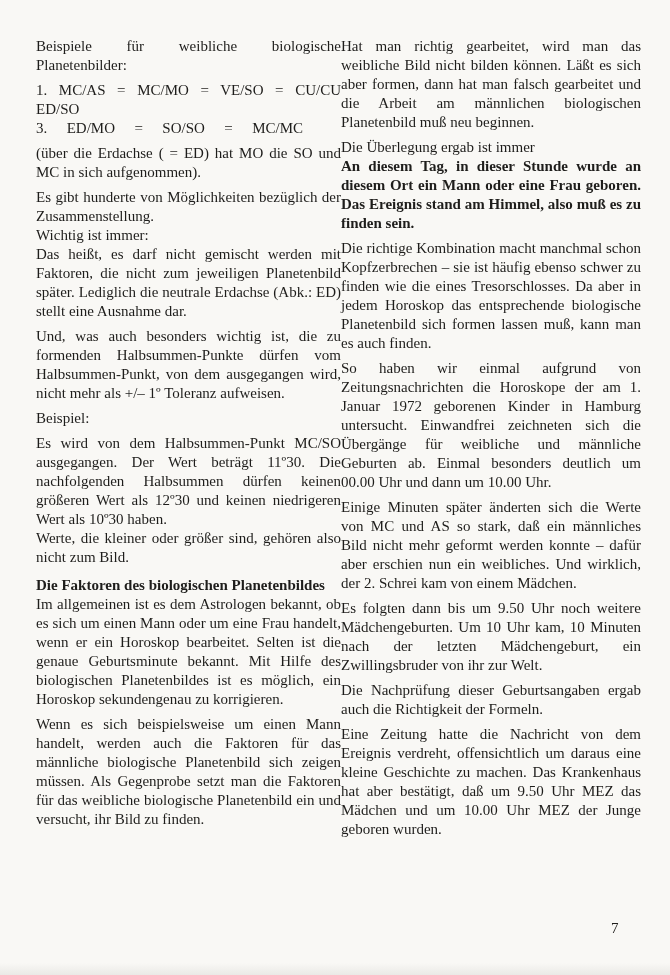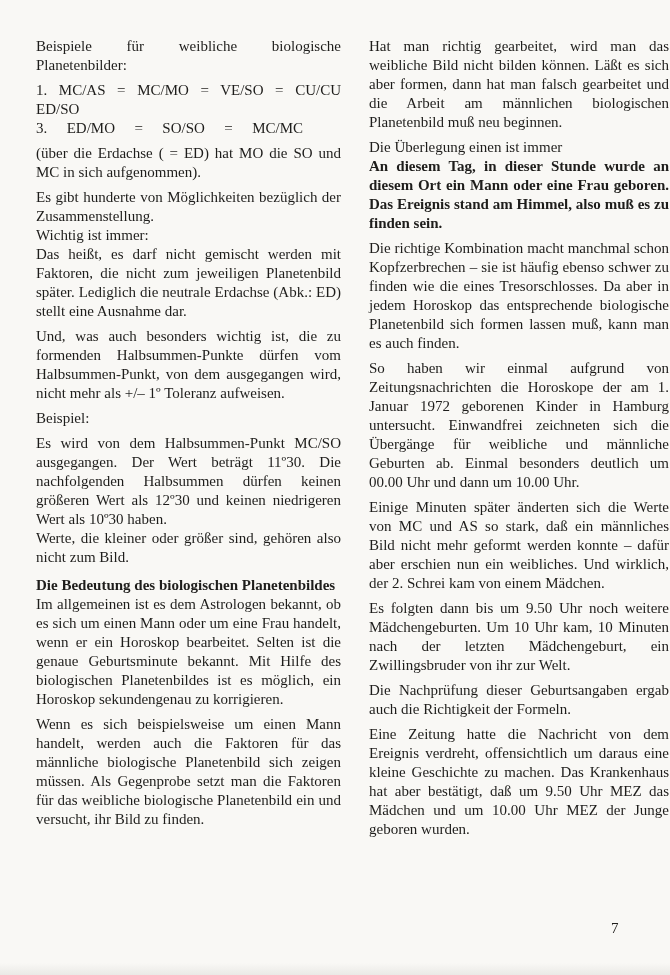--- a/index.html
+++ b/index.html
@@ -22,21 +22,21 @@
     height: 12px;
     background: linear-gradient(180deg, rgba(0,0,0,0) 0%, rgba(60,58,52,0.08) 100%);
     pointer-events: none;
   }
 
   .content {
     position: absolute;
     top: 37px;
     left: 36px;
     display: flex;
-    gap: 28px;
+    gap: 0;
   }
   .col {
     font-size: 15px;
     line-height: 19px;
     text-align: justify;
   }
   .col-left  { width: 305px; }
   .col-right { width: 300px; }
 
   p { margin: 0 0 6px; }
@@ -87,32 +87,32 @@
 
       <p>Und, was auch besonders wichtig ist, die zu formenden Halbsummen-Punkte dürfen vom Halbsummen-Punkt, von dem ausgegangen wird, nicht mehr als +/– 1º Toleranz aufweisen.</p>
 
       <p>Beispiel:</p>
 
       <div class="group">
         <p>Es wird von dem Halbsummen-Punkt MC/SO ausgegangen. Der Wert beträgt 11º30. Die nachfolgenden Halbsummen dürfen keinen größeren Wert als 12º30 und keinen niedrigeren Wert als 10º30 haben.</p>
         <p>Werte, die kleiner oder größer sind, gehören also nicht zum Bild.</p>
       </div>
 
-      <p class="heading">Die Bedeutung des biologischen Planetenbildes</p>
+      <p class="heading">Die Faktoren des biologischen Planetenbildes</p>
 
       <p>Im allgemeinen ist es dem Astrologen bekannt, ob es sich um einen Mann oder um eine Frau handelt, wenn er ein Horoskop bearbeitet. Selten ist die genaue Geburtsminute bekannt. Mit Hilfe des biologischen Planetenbildes ist es möglich, ein Horoskop sekundengenau zu korrigieren.</p>
 
       <p>Wenn es sich beispielsweise um einen Mann handelt, werden auch die Faktoren für das männliche biologische Planetenbild sich zeigen müssen. Als Gegenprobe setzt man die Faktoren für das weibliche biologische Planetenbild ein und versucht, ihr Bild zu finden.</p>
     </div>
 
     <div class="col col-right">
       <p>Hat man richtig gearbeitet, wird man das weibliche Bild nicht bilden können. Läßt es sich aber formen, dann hat man falsch gearbeitet und die Arbeit am männlichen biologischen Planetenbild muß neu beginnen.</p>
 
       <div class="group">
-        <p>Die Überlegung einen ist immer</p>
+        <p>Die Überlegung ergab ist immer</p>
         <p class="bold">An diesem Tag, in dieser Stunde wurde an diesem Ort ein Mann oder eine Frau geboren. Das Ereignis stand am Himmel, also muß es zu finden sein.</p>
       </div>
 
       <p>Die richtige Kombination macht manchmal schon Kopfzerbrechen – sie ist häufig ebenso schwer zu finden wie die eines Tresorschlosses. Da aber in jedem Horoskop das entsprechende biologische Planetenbild sich formen lassen muß, kann man es auch finden.</p>
 
       <p>So haben wir einmal aufgrund von Zeitungsnachrichten die Horoskope der am 1. Januar 1972 geborenen Kinder in Hamburg untersucht. Einwandfrei zeichneten sich die Übergänge für weibliche und männliche Geburten ab. Einmal besonders deutlich um 00.00 Uhr und dann um 10.00 Uhr.</p>
 
 
       <p>Einige Minuten später änderten sich die Werte von MC und AS so stark, daß ein männliches Bild nicht mehr geformt werden konnte – dafür aber erschien nun ein weibliches. Und wirklich, der 2. Schrei kam von einem Mädchen.</p>
 

